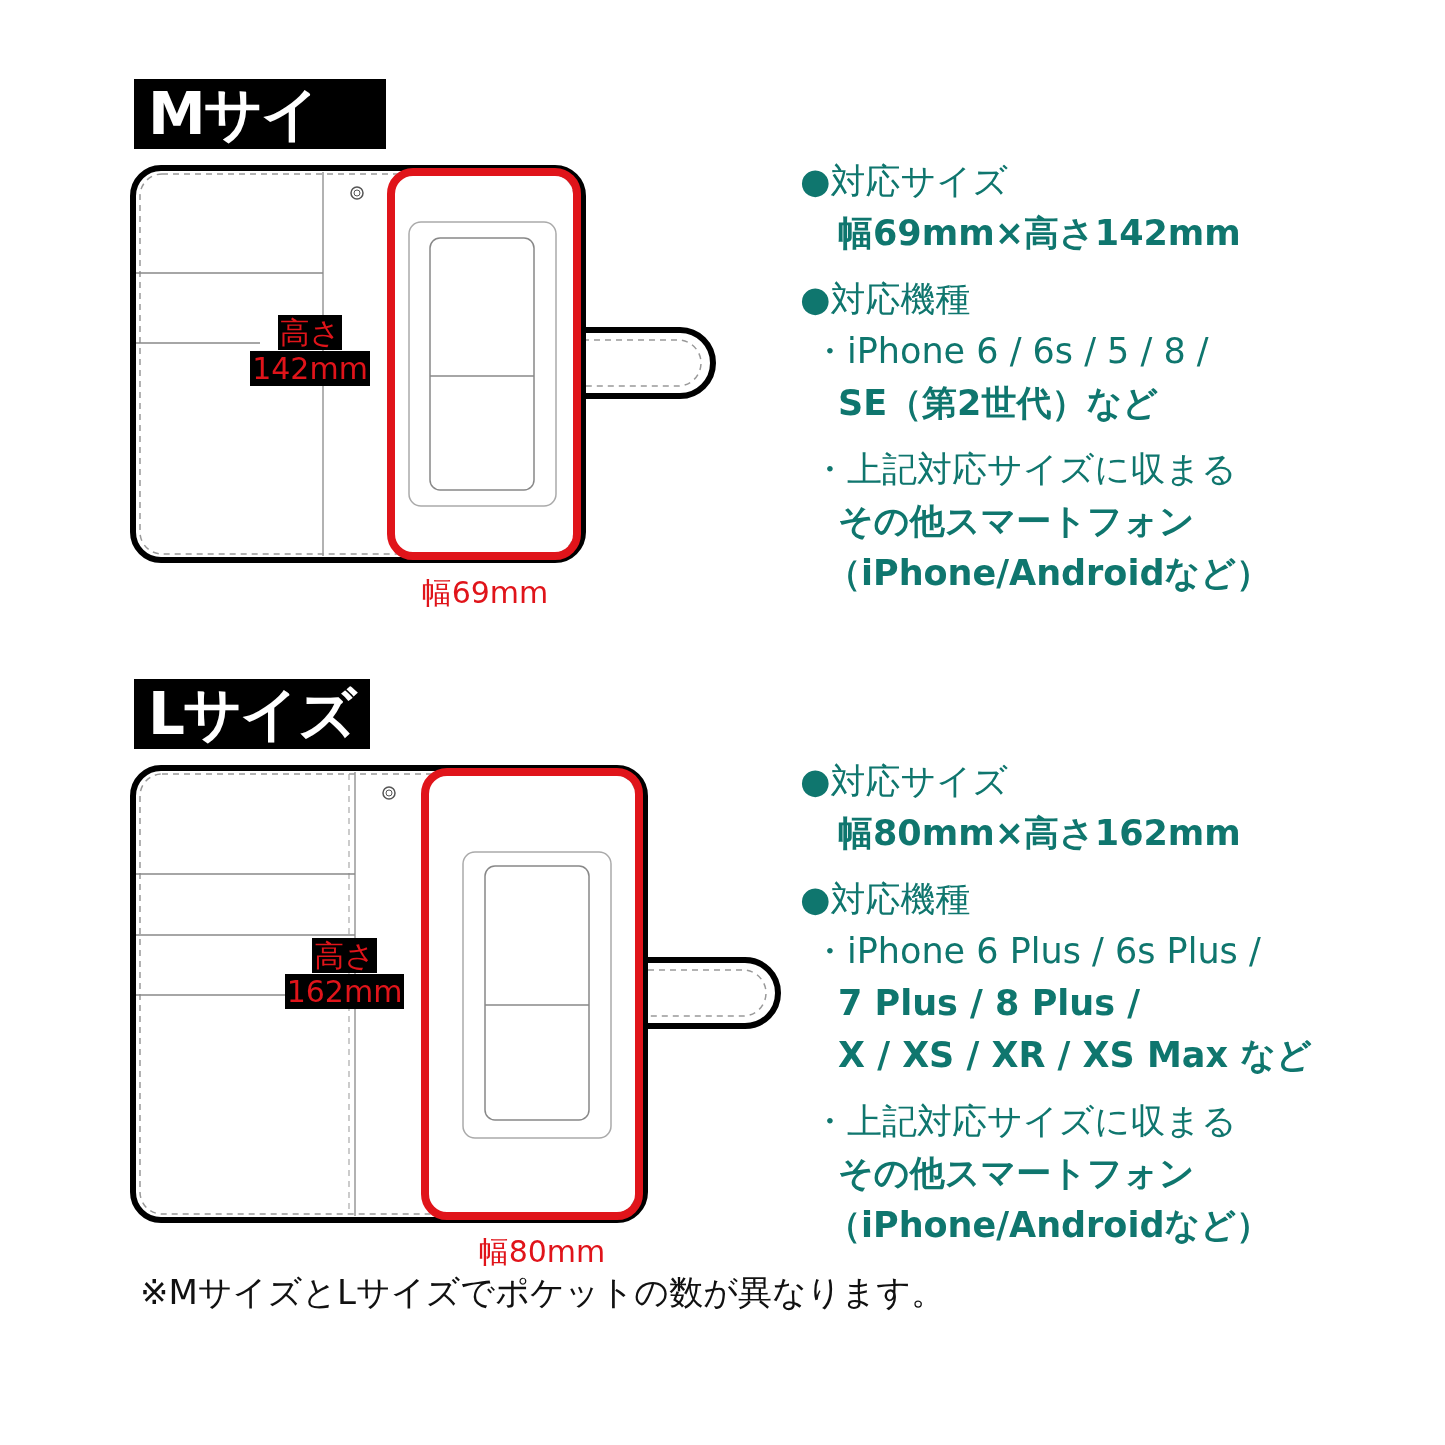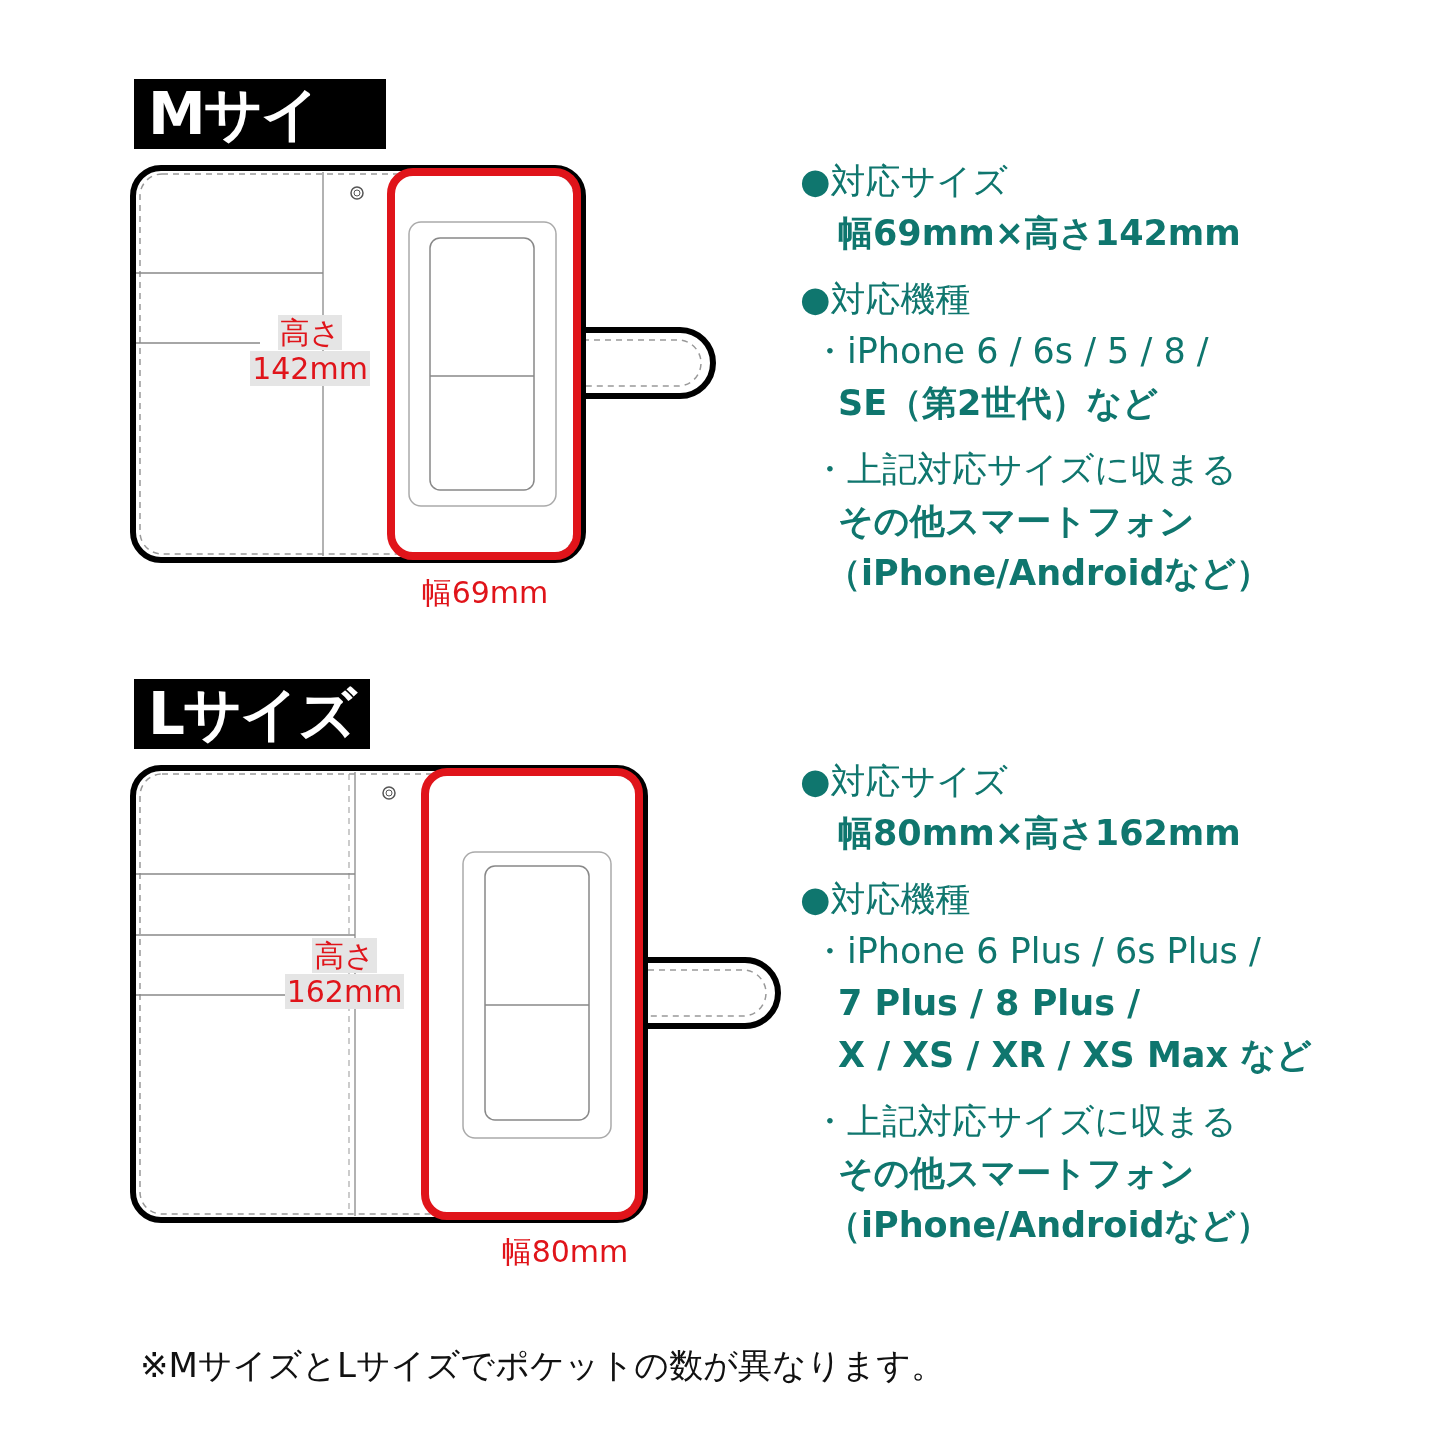--- a/index.html
+++ b/index.html
@@ -4,27 +4,27 @@
 <style>
   html, body { margin:0; padding:0; background:#ffffff; }
   body { width:1445px; height:1445px; position:relative; overflow:hidden;
          font-family:"DejaVu Sans","Liberation Sans",sans-serif; color:#111; }
   .size-badge { position:absolute; background:#000; color:#fff; font-weight:bold;
                 font-size:58px; line-height:70px; padding:0 14px; box-sizing:border-box;
                 letter-spacing:-2px; }
   .diagram { position:absolute; }
   .dim-label { position:absolute; color:#e0141a; font-size:30px; text-align:center;
                line-height:36px; background:transparent; }
-  .dim-label .bg { background:#e5e5e5; padding:0 2px; }
+  .dim-label .bg { background:#000000; padding:0 2px; }
   .spec { position:absolute; font-size:35px; line-height:52px; color:#0f766e; }
   .spec .heading { display:block; }
   .spec .indent { display:block; padding-left:38px;font-weight:bold; }
   .spec .bullet-line { display:block; padding-left:12px; }
   .spec .gap { display:block; height:14px; }
-  .note { position:absolute; left:140px; top:1343px; font-size:34px; color:#111; }
+  .note { position:absolute; left:140px; top:1270px; font-size:34px; color:#111; }
 </style>
 </head>
 <body>
 
 <div class="size-badge" style="left:134px; top:79px; width:252px; height:70px;">
   <span>Mサイズ</span>
 </div>
 
 <svg class="diagram" style="left:125px; top:160px;" width="600" height="410" viewBox="0 0 600 410">
 
@@ -96,21 +96,21 @@
   <rect x="360" y="106" width="104" height="254" rx="10" fill="none" stroke="#888" stroke-width="1.5"></rect>
   <line x1="360" y1="245" x2="464" y2="245" stroke="#888" stroke-width="1.5"></line>
 
   <rect x="300" y="12" width="214" height="444" rx="22" fill="none" stroke="#e0141a" stroke-width="8"></rect>
 </svg>
 
 <div class="dim-label" style="left:272px; top:938px; width:145px;">
   <span class="bg">高さ</span><br>
   <span class="bg">162mm</span>
 </div>
-<div class="dim-label" style="left:480px; top:1234px; width:170px;">
+<div class="dim-label" style="left:457px; top:1234px; width:170px;">
   <span>幅80mm</span>
 </div>
 
 <div class="spec" style="left:800px; top:755px;">
   <span class="heading">●対応サイズ</span>
   <span class="indent">幅80mm×高さ162mm</span>
   <span class="gap"></span>
   <span class="heading">●対応機種</span>
   <span class="bullet-line">・iPhone 6 Plus / 6s Plus /</span>
   <span class="indent">7 Plus / 8 Plus /</span>

